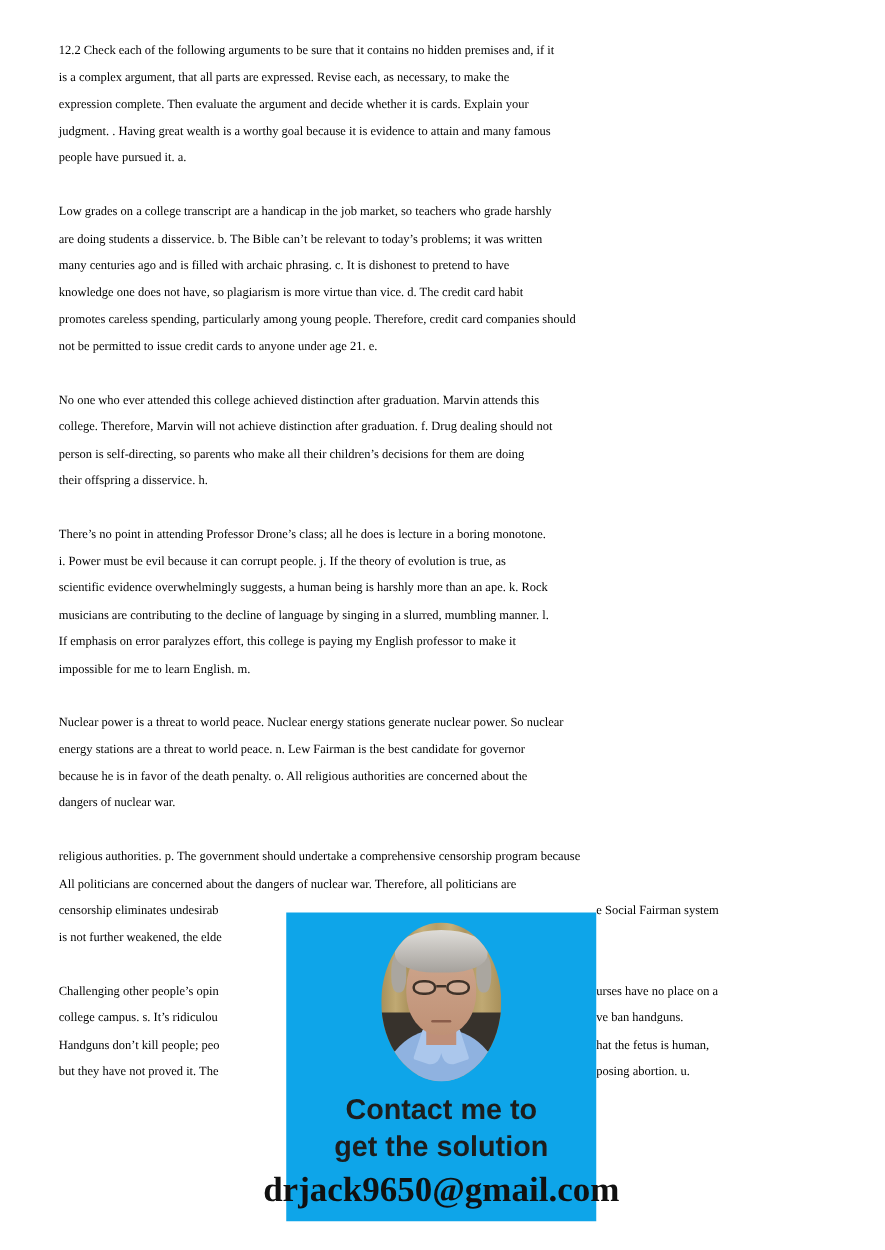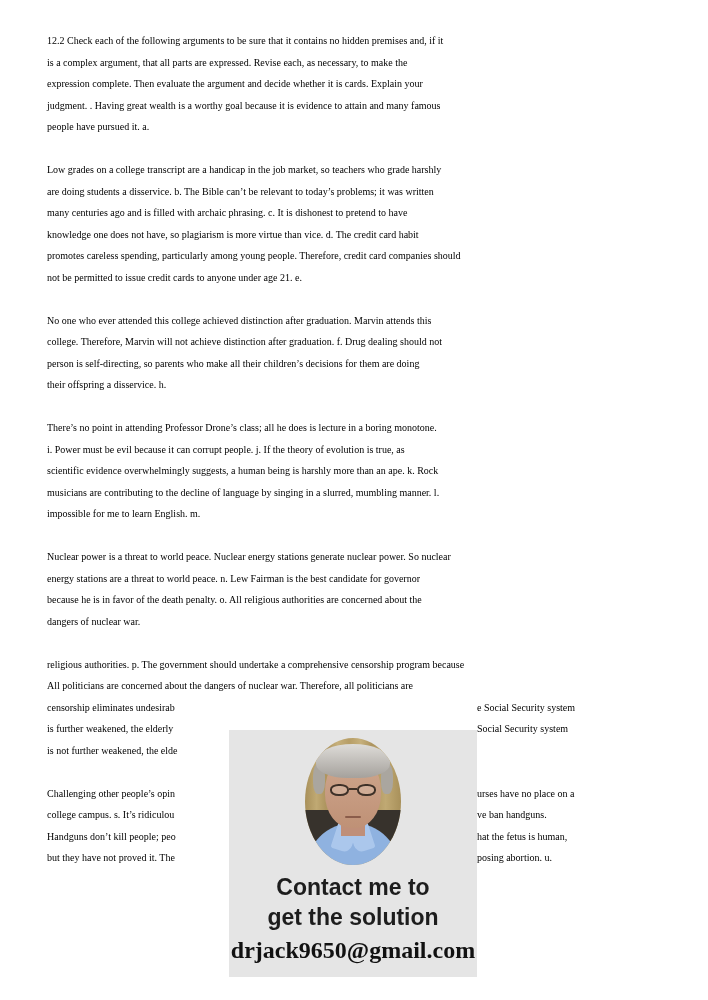--- a/index.html
+++ b/index.html
@@ -11,21 +11,21 @@
   .doc-text {
     position: absolute; left: 47px; top: 30px; width: 640px;
     font-size: 10px; line-height: 21.5px;
   }
   .paragraph { margin-bottom: 21.5px; }
   .line { white-space: nowrap; position: relative; height: 21.5px; }
   .frag-right { position: absolute; left: 430px; top: 0; }
   
   .ad {
     position: absolute; left: 229px; top: 730px; width: 248px; height: 247px;
-    background: #e5e5e5; z-index: 10; display: flex; flex-direction: column; align-items: center;
+    background: #0ea5e9; z-index: 10; display: flex; flex-direction: column; align-items: center;
   }
   .photo-oval {
     position: relative; margin-top: 8px; width: 96px; height: 127px;
     border-radius: 50%; overflow: hidden; flex-shrink: 0;
   }
   .photo-bg {
     position: absolute; inset: 0;
     background: linear-gradient(90deg,#a8905a 0%,#c0a973 12%,#ad945e 22%,#c6b07b 34%,#b79e66 46%,#c6b07b 58%,#ad945e 70%,#c0a973 84%,#a8905a 100%);
   }
   .photo-band { position: absolute; left: 0; right: 0; top: 57%; height: 24%; background: #37322c; }
@@ -70,21 +70,21 @@
     position: absolute; top: 78px; left: 50%; transform: translateX(-50%);
     width: 16px; height: 2px; background: #8a5c4a; border-radius: 2px; z-index: 5;
   }
   .ad-heading {
     margin-top: 7px; text-align: center; color: #1d1d1d;
     font-family: "Liberation Sans", sans-serif; font-weight: 700;
     font-size: 23px; line-height: 30px;
   }
   .ad-email {
     margin-top: 5px; text-align: center; color: #111111;
-    font-family: "Liberation Serif", serif; font-weight: 700; font-size: 24px;
+    font-family: "Liberation Serif", serif; font-weight: 700; font-size: 28px;
   }
 </style>
 </head>
 <body>
 
 <div class="page">
 
   <div class="doc-text">
       <div class="paragraph">
         <div class="line">12.2 Check each of the following arguments to be sure that it contains no hidden premises and, if it</div>
@@ -105,33 +105,33 @@
         <div class="line">No one who ever attended this college achieved distinction after graduation. Marvin attends this</div>
         <div class="line">college. Therefore, Marvin will not achieve distinction after graduation. f. Drug dealing should not</div>
         <div class="line">person is self-directing, so parents who make all their children’s decisions for them are doing</div>
         <div class="line">their offspring a disservice. h.</div>
       </div>
       <div class="paragraph">
         <div class="line">There’s no point in attending Professor Drone’s class; all he does is lecture in a boring monotone.</div>
         <div class="line">i. Power must be evil because it can corrupt people. j. If the theory of evolution is true, as</div>
         <div class="line">scientific evidence overwhelmingly suggests, a human being is harshly more than an ape. k. Rock</div>
         <div class="line">musicians are contributing to the decline of language by singing in a slurred, mumbling manner. l.</div>
+        <div class="line">If emphasis on error paralyzes effort, this college is paying my English professor to make it</div>
         <div class="line">impossible for me to learn English. m.</div>
       </div>
       <div class="paragraph">
         <div class="line">Nuclear power is a threat to world peace. Nuclear energy stations generate nuclear power. So nuclear</div>
         <div class="line">energy stations are a threat to world peace. n. Lew Fairman is the best candidate for governor</div>
         <div class="line">because he is in favor of the death penalty. o. All religious authorities are concerned about the</div>
         <div class="line">dangers of nuclear war.</div>
       </div>
       <div class="paragraph">
         <div class="line">religious authorities. p. The government should undertake a comprehensive censorship program because</div>
         <div class="line">All politicians are concerned about the dangers of nuclear war. Therefore, all politicians are</div>
-        <div class="line"><span class="frag-left">censorship eliminates undesirab</span><span class="frag-right">e Social Security system</span></div>
-        <div class="line"><span class="frag-left">is further weakened, the elderly</span><span class="frag-right">Social Security system</span></div>
+        <div class="line"><span class="frag-left">censorship eliminates undesirab</span><span class="frag-right">e Social Fairman system</span></div>
         <div class="line"><span class="frag-left">is not further weakened, the elde</span></div>
       </div>
       <div class="paragraph">
         <div class="line"><span class="frag-left">Challenging other people’s opin</span><span class="frag-right">urses have no place on a</span></div>
         <div class="line"><span class="frag-left">college campus. s. It’s ridiculou</span><span class="frag-right">ve ban handguns.</span></div>
         <div class="line"><span class="frag-left">Handguns don’t kill people; peo</span><span class="frag-right">hat the fetus is human,</span></div>
         <div class="line"><span class="frag-left">but they have not proved it. The</span><span class="frag-right">posing abortion. u.</span></div>
       </div>
     </div>
 

